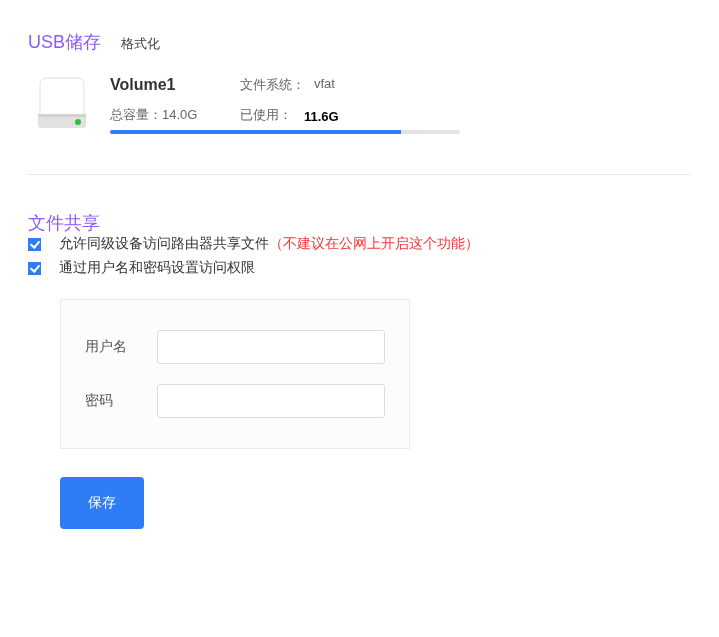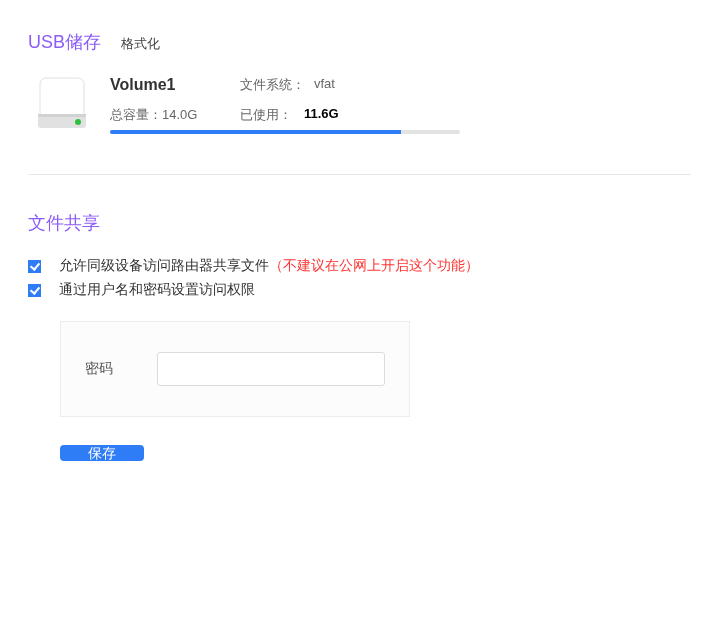--- a/index.html
+++ b/index.html
@@ -37,21 +37,21 @@
       margin-right: 20px;
       margin-left: 6px;
       position: relative;
     }
     .disk-svg { display: block; }
     .info-grid { flex: 1; }
     .info-top { display: flex; align-items: flex-start; margin-bottom: 12px; }
     .vol-name { font-size: 16px; font-weight: 600; color: #333; width: 130px; }
     .fs-label { color: #666; font-size: 13px; width: 74px; }
     .fs-value { color: #666; font-size: 13px; }
-    .info-bottom { display: flex; align-items: flex-start; margin-bottom: 6px; }
+    .info-bottom { display: flex; align-items: flex-end; margin-bottom: 6px; }
     .cap-label { color: #666; font-size: 13px; }
     .cap-value { color: #666; font-size: 13px; }
     .cap-block { width: 130px; }
     .used-label { color: #666; font-size: 13px; width: 64px; }
     .used-value { color: #000000; font-size: 13px; font-weight: bold; }
     .progress-track {
       width: 350px;
       height: 4px;
       background: #e3e3e3;
       border-radius: 2px;
@@ -88,21 +88,20 @@
       content: "";
       position: absolute;
       right: 2px; top: 2px;
       width: 18px; height: 18px;
       background: #fff;
       border-radius: 50%;
     }
     .checkbox-row {
       display: flex;
       align-items: center;
-      margin-top: 22px;
     }
     .checkbox-row + .checkbox-row { margin-top: 6px; }
     .cb {
       appearance: none;
       width: 13px; height: 13px;
       border: 1px solid #2e7cf6;
       background: #2e7cf6;
       margin-right: 18px;
       position: relative;
       cursor: pointer;
@@ -137,21 +136,21 @@
       height: 34px;
       border: 1px solid #dcdcdc;
       border-radius: 3px;
       padding: 0 8px;
       font-size: 14px;
       background: #fff;
     }
     .save-btn {
       margin-top: 28px;
       margin-left: 32px;
-      width: 84px; height: 16px;
+      width: 84px; height: 52px;
       background: #2e7cf6;
       color: #fff;
       border: none;
       border-radius: 4px;
       font-size: 14px;
       cursor: pointer;
     }
   </style>
 </head>
 <body>
@@ -202,19 +201,23 @@
     </span>
   </div>
 
   <div class="checkbox-row">
     <span class="cb"></span>
     <span class="cb-label">通过用户名和密码设置访问权限</span>
   </div>
 
   <div class="cred-box">
     <div class="cred-row">
+      <span class="cred-label">用户名</span>
+      <input class="cred-input" type="text" value="" style="">
+    </div>
+    <div class="cred-row">
       <span class="cred-label">密码</span>
       <input class="cred-input" type="password" value="" style="">
     </div>
   </div>
 
   <button class="save-btn">保存</button>
 </div>
 
 </body></html>

